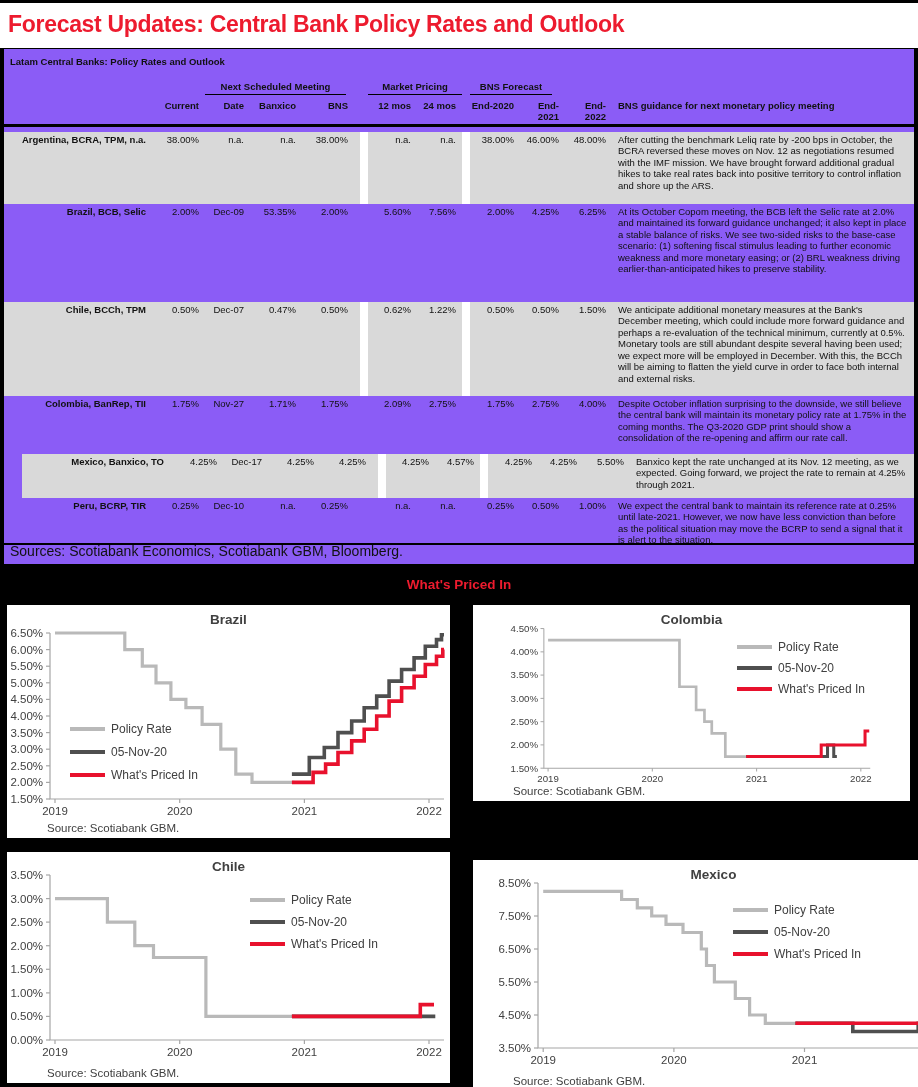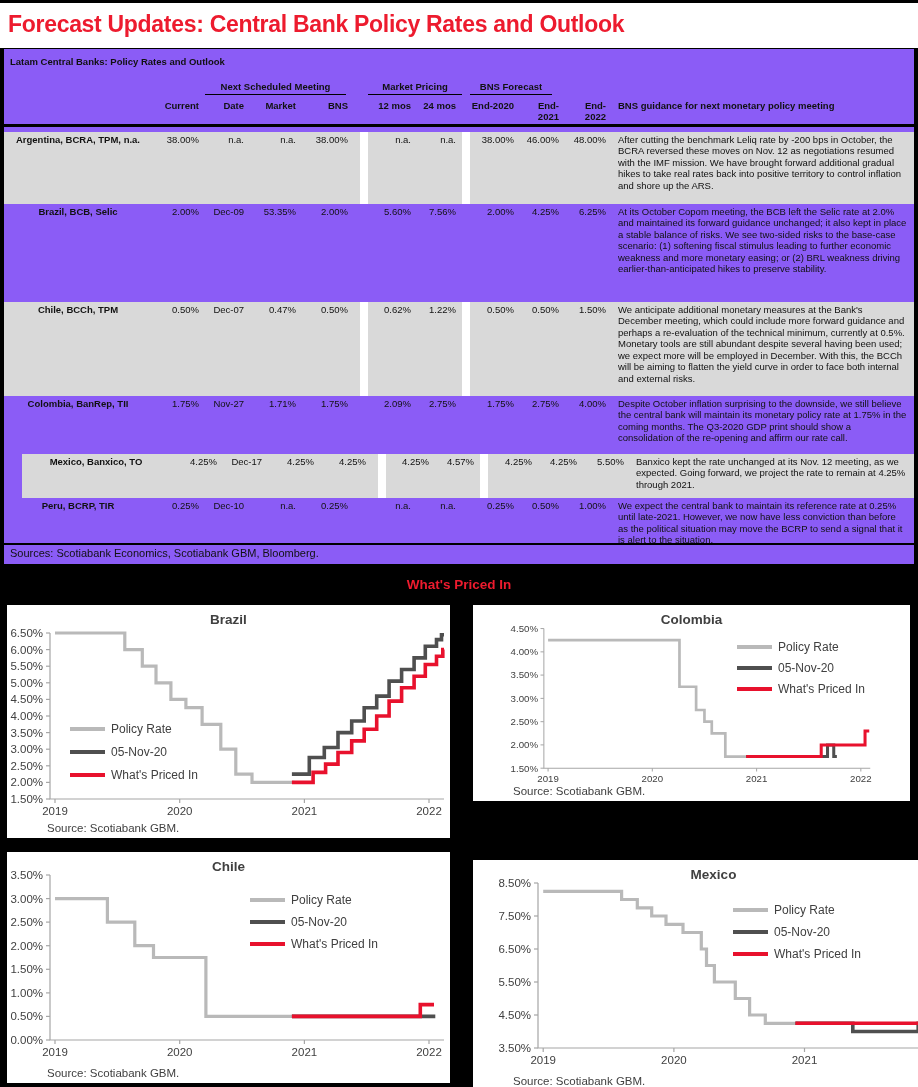--- a/index.html
+++ b/index.html
@@ -10,41 +10,41 @@
   }
   
   .masthead{position:absolute;left:0;top:3px;width:918px;height:45px;background:#fff;}
   .masthead .title{margin:0;padding:8px 0 0 8px;font-size:23px;font-weight:bold;letter-spacing:-0.3px;}
   
   .tablebox{position:absolute;left:3px;top:48px;width:912px;height:517px;background:#8b5cf6;
     border:1.5px solid #000;box-sizing:border-box;}
   .caption{font-size:9.5px;font-weight:bold;color:#111;padding:7px 0 0 6px;}
   .trow{display:grid;grid-template-columns:142px 55px 45px 52px 62px 8px 45px 49px 8px 49px 45px 47px 1fr;}
   .c{font-size:9.5px;color:#111;text-align:right;padding-top:2px;box-sizing:border-box;}
-  .c.name{text-align:center;font-weight:bold;padding-left:6px;}
+  .c.name{text-align:right;font-weight:bold;padding-left:6px;}
   .c.pr0{padding-right:2px;}
   .c.bns{padding-right:12px;}
   .c.m24{padding-right:6px;}
   .c.e{padding-right:5px;}
   .c.guid{text-align:left;padding:2px 6px 2px 7px;line-height:11.6px;}
   .groups-row{margin-top:14px;}
   .group{font-weight:bold;text-align:center;font-size:9.5px;color:#111;
     border-bottom:1.2px solid #000;padding-bottom:2px;}
   .g-meeting{grid-column:3/6;margin:0 14px 0 4px;}
   .g-pricing{grid-column:7/9;margin:0 0 0 0;}
   .g-forecast{grid-column:10/12;margin:0 12px 0 0;}
   .headers-row{margin-top:3px;}
   .headers-row .c{font-weight:bold;}
   .c.guid-h{text-align:left;font-weight:bold;padding-left:7px;}
   .thick-bar{height:2.5px;background:#000;margin-top:2px;}
   .rows-container{margin-top:5px;}
   .stripe .c{background:#d9d9d9;}
   .stripe .c.gapc{background:#fff;}
   .src-bar{position:absolute;left:0;right:0;bottom:19px;height:2px;background:#000;}
-  .sources{position:absolute;left:6px;bottom:5px;font-size:11px;color:#111;}
+  .sources{position:absolute;left:6px;bottom:5px;font-size:14px;color:#111;}
   
   .whats{position:absolute;top:577px;left:0;width:918px;text-align:center;
     font-size:13.5px;font-weight:bold;}
   .panel{position:absolute;background:#fff;}
   .panel svg{position:absolute;left:0;top:0;width:100%;height:100%;font-family:"Liberation Sans","DejaVu Sans",sans-serif;}
   .ctitle{position:absolute;top:7px;left:0;width:100%;text-align:center;
     font-size:13.5px;font-weight:bold;color:#404040;z-index:2;}
   .legend{position:absolute;z-index:3;}
   .legend-row{display:flex;align-items:center;}
   .swatch{width:35px;height:4px;margin-right:6px;flex:none;}
@@ -71,21 +71,21 @@
     <div class="c gapc"></div>
     <div class="group g-forecast">BNS Forecast</div>
     <div class="c"></div>
     <div class="c"></div>
   </div>
 
   <div class="trow headers-row">
     <div class="c name"></div>
     <div class="c pr0">Current</div>
     <div class="c pr0">Date</div>
-    <div class="c pr0">Market</div>
+    <div class="c pr0">Banxico</div>
     <div class="c bns">BNS</div>
     <div class="c gapc"></div>
     <div class="c pr0">12 mos</div>
     <div class="c m24">24 mos</div>
     <div class="c gapc"></div>
     <div class="c e">End-2020</div>
     <div class="c e">End-2021</div>
     <div class="c e">End-2022</div>
     <div class="c guid-h">BNS guidance for next monetary policy meeting</div>
   </div>

